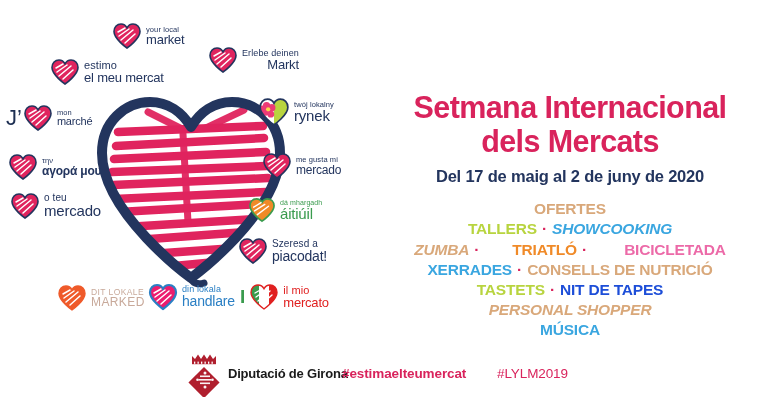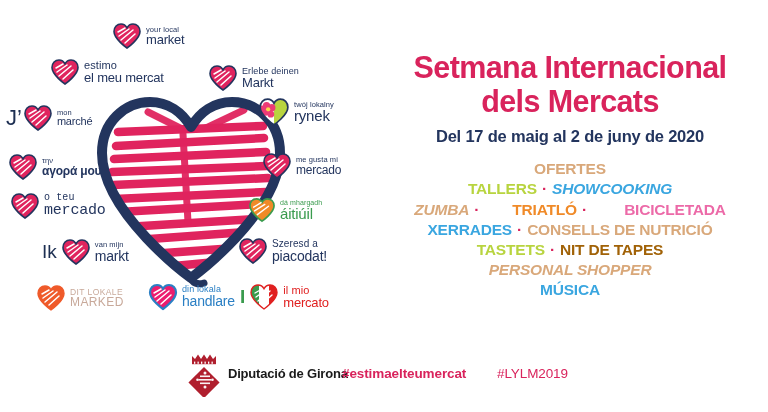--- a/index.html
+++ b/index.html
@@ -57,21 +57,21 @@
     left: 88px; top: 82px;
     width: 206px; height: 208px;
   }
 
   
   #right {
     position: absolute;
     left: 372px; top: 0;
     width: 396px; height: 345px;
     text-align: center;
-    padding-top: 50px;
+    padding-top: 90px;
   }
   #title {
     color: #d9235c;
     font-size: 30.5px;
     font-weight: bold;
     line-height: 1.12;
     letter-spacing: -.6px;
   }
   #subtitle {
     margin-top: 9px;
@@ -196,21 +196,21 @@
             <path d="M9 18 L21 8"></path>
             <path d="M13 21 L23 12"></path>
         </g>
       </svg>
       <span class="htxt">
         <span class="small" style="font-size:11px">estimo</span>
         <span class="big">el meu mercat</span>
       </span>
     </div>
 
-    <div class="lang" style="left:208px; top:64px;">
+    <div class="lang" style="left:208px; top:46px;text-align:right;">
       <svg width="30" height="28" viewBox="0 0 30 28" class="hs">
         <path d="M15 26 C15 26 2 17 2 9.5 C2 5 5.2 2 9 2 C11.7 2 13.8 3.5 15 5.8 C16.2 3.5 18.3 2 21 2 C24.8 2 28 5 28 9.5 C28 17 15 26 15 26 Z" fill="#e0245e" stroke="#23355e" stroke-width="1.6"></path>
         <g stroke="#ffffff" stroke-width="1.5" stroke-linecap="round">
           <path d="M6 10 L13 6"></path>
             <path d="M7 14 L17 7"></path>
             <path d="M9 18 L21 8"></path>
             <path d="M13 21 L23 12"></path>
         </g>
       </svg>
       <span class="htxt">
@@ -288,21 +288,21 @@
             <path d="M9 18 L21 8"></path>
             <path d="M13 21 L23 12"></path>
         </g>
       </svg>
       <span class="htxt">
         <span class="small">me gusta mi</span>
         <span class="big" style="font-size:12px">mercado</span>
       </span>
     </div>
 
-    <div class="lang" style="left:10px; top:192px;font-family:Liberation Mono, monospace;">
+    <div class="lang" style="left:10px; top:192px;">
       <svg width="30" height="28" viewBox="0 0 30 28" class="hs">
         <path d="M15 26 C15 26 2 17 2 9.5 C2 5 5.2 2 9 2 C11.7 2 13.8 3.5 15 5.8 C16.2 3.5 18.3 2 21 2 C24.8 2 28 5 28 9.5 C28 17 15 26 15 26 Z" fill="#e0245e" stroke="#23355e" stroke-width="1.6"></path>
         <g stroke="#ffffff" stroke-width="1.5" stroke-linecap="round">
           <path d="M6 10 L13 6"></path>
             <path d="M7 14 L17 7"></path>
             <path d="M9 18 L21 8"></path>
             <path d="M13 21 L23 12"></path>
         </g>
       </svg>
       <span class="htxt">
@@ -319,54 +319,38 @@
             <path d="M7 15 L18 8"></path>
             <path d="M10 19 L22 10"></path>
         </g>
       </svg>
       <span class="htxt">
         <span class="small" style="color:#3a9b4e;font-size:7px">dá mhargadh</span>
         <span class="big" style="color:#3a9b4e;font-size:15px">áitiúil</span>
       </span>
     </div>
 
-    <div class="lang" style="left:42px; top:238px;">
-      <span class="pre" style="font-size:19px">Ik</span>
-      <svg width="30" height="28" viewBox="0 0 30 28" class="hs">
-        <path d="M15 26 C15 26 2 17 2 9.5 C2 5 5.2 2 9 2 C11.7 2 13.8 3.5 15 5.8 C16.2 3.5 18.3 2 21 2 C24.8 2 28 5 28 9.5 C28 17 15 26 15 26 Z" fill="#e0245e" stroke="#23355e" stroke-width="1.6"></path>
-        <g stroke="#ffffff" stroke-width="1.5" stroke-linecap="round">
-          <path d="M6 10 L13 6"></path>
-            <path d="M7 14 L17 7"></path>
-            <path d="M9 18 L21 8"></path>
-            <path d="M13 21 L23 12"></path>
-        </g>
-      </svg>
-      <span class="htxt">
-        <span class="small">van mijn</span>
-        <span class="big" style="font-size:14px">markt</span>
-      </span>
-    </div>
 
     <div class="lang" style="left:238px; top:237px;">
       <svg width="30" height="28" viewBox="0 0 30 28" class="hs">
         <path d="M15 26 C15 26 2 17 2 9.5 C2 5 5.2 2 9 2 C11.7 2 13.8 3.5 15 5.8 C16.2 3.5 18.3 2 21 2 C24.8 2 28 5 28 9.5 C28 17 15 26 15 26 Z" fill="#e0245e" stroke="#23355e" stroke-width="1.6"></path>
         <g stroke="#ffffff" stroke-width="1.5" stroke-linecap="round">
           <path d="M6 10 L13 6"></path>
             <path d="M7 14 L17 7"></path>
             <path d="M9 18 L21 8"></path>
             <path d="M13 21 L23 12"></path>
         </g>
       </svg>
       <span class="htxt">
         <span class="small" style="font-size:10px">Szeresd a</span>
         <span class="big" style="font-size:14px">piacodat!</span>
       </span>
     </div>
 
-    <div class="lang" style="left:36px; top:284px;">
+    <div class="lang" style="left:57px; top:284px;">
       <svg width="30" height="28" viewBox="0 0 30 28" class="hs">
         <path d="M15 26 C15 26 2 17 2 9.5 C2 5 5.2 2 9 2 C11.7 2 13.8 3.5 15 5.8 C16.2 3.5 18.3 2 21 2 C24.8 2 28 5 28 9.5 C28 17 15 26 15 26 Z" fill="#ef5a2a" stroke="#ef5a2a" stroke-width="1.4"></path>
         <g stroke="#ffffff" stroke-width="1.5" stroke-linecap="round">
           <path d="M6 10 L13 6"></path>
             <path d="M7 14 L17 7"></path>
             <path d="M9 18 L21 8"></path>
             <path d="M13 21 L23 12"></path>
         </g>
       </svg>
       <span class="htxt">
@@ -425,21 +409,21 @@
       <div>Setmana Internacional</div>
       <div>dels Mercats</div>
     </div>
     <div id="subtitle">Del 17 de maig al 2 de juny de 2020</div>
 
     <div id="acts">
         <div class="aline"><span style="color: rgb(217, 168, 122);">OFERTES</span></div>
         <div class="aline"><span style="color: rgb(184, 212, 63); text-align: center;">TALLERS</span><span class="dot"> · </span><span class="it" style="color: rgb(58, 166, 224);">SHOWCOOKING</span></div>
         <div class="aline"><span class="it" style="color: rgb(217, 168, 122);">ZUMBA</span><span class="dot"> · </span><span style="color: rgb(240, 138, 40); margin-left: 28px;">TRIATLÓ</span><span class="dot"> · </span><span style="color: rgb(236, 106, 168); margin-left: 32px;">BICICLETADA</span></div>
         <div class="aline"><span style="color: rgb(58, 166, 224);">XERRADES</span><span class="dot"> · </span><span style="color: rgb(217, 168, 122);">CONSELLS DE NUTRICIÓ</span></div>
-        <div class="aline"><span style="color: rgb(184, 212, 63);">TASTETS</span><span class="dot"> · </span><span style="color: #a16207;">NIT DE TAPES</span></div>
+        <div class="aline"><span style="color: rgb(184, 212, 63);">TASTETS</span><span class="dot"> · </span><span style="color: #1d4ed8;">NIT DE TAPES</span></div>
         <div class="aline"><span class="it" style="color: rgb(217, 168, 122);">PERSONAL SHOPPER</span></div>
         <div class="aline"><span style="color: rgb(58, 166, 224);">MÚSICA</span></div>
       </div>
   </div>
 
   <div id="footer">
 
     <div id="logo">
       <svg viewBox="0 0 44 46" width="44" height="46">
 

